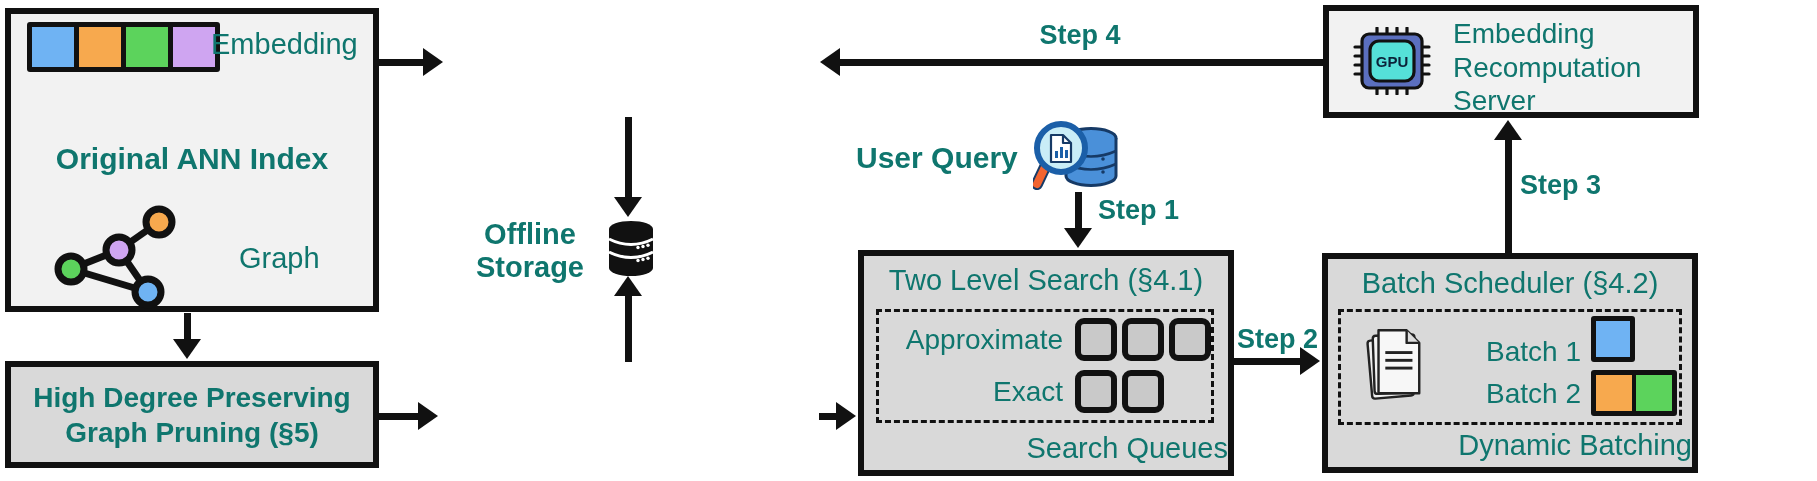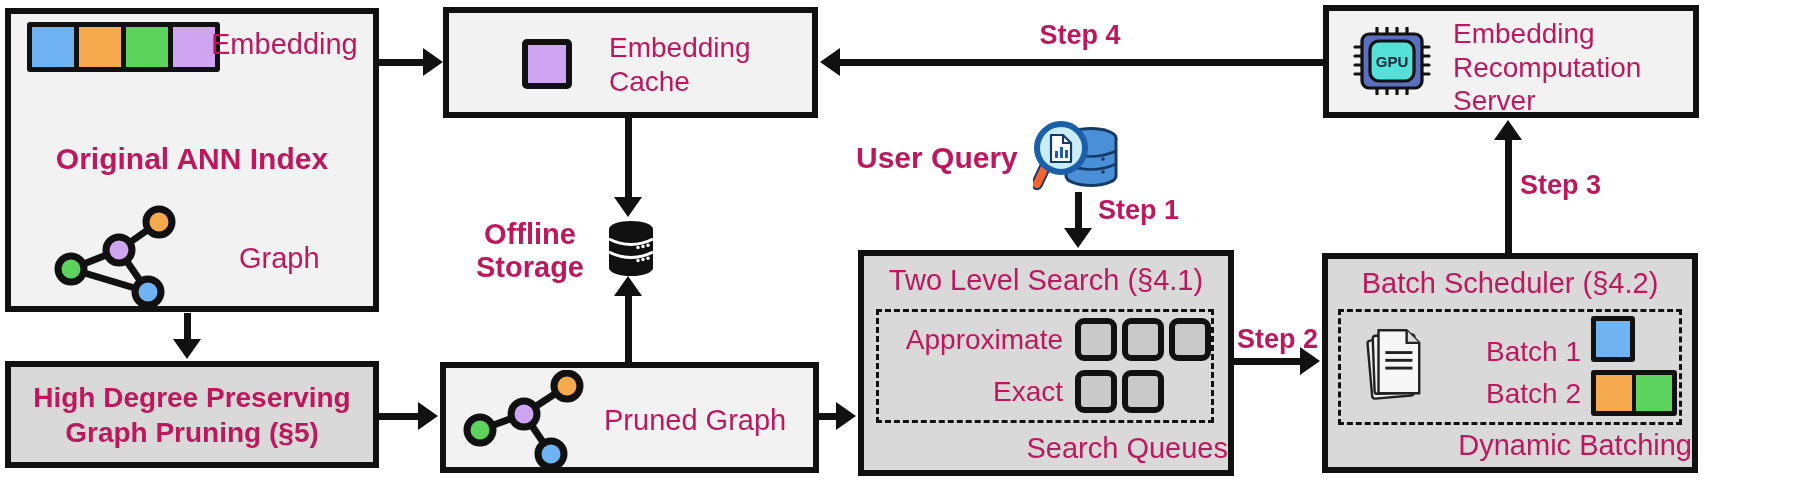--- a/index.html
+++ b/index.html
@@ -1,18 +1,18 @@
 <!DOCTYPE html>
 <html><head>
 <meta charset="utf-8">
 <style>
   html,body{margin:0;padding:0;background:#fff;}
   .canvas{
     position:relative; width:1817px; height:481px; background:#ffffff;
-    font-family:"Liberation Sans", sans-serif; color:#be185d; overflow:hidden;
+    font-family:"Liberation Sans", sans-serif; color:#0f766e; overflow:hidden;
   }
   .box{position:absolute; box-sizing:border-box; border:6px solid #111;}
   .box-light{background:#F2F2F2;}
   .box-gray{background:#D9D9D9;}
 
   
   .hline{position:absolute; height:7px; background:#111;}
   .vline{position:absolute; width:7px; background:#111;}
   .head-r{position:absolute; width:0; height:0; border-top:14px solid transparent; border-bottom:14px solid transparent; border-left:20px solid #111;}
   .head-l{position:absolute; width:0; height:0; border-top:14px solid transparent; border-bottom:14px solid transparent; border-right:20px solid #111;}
@@ -85,24 +85,20 @@
         <line x1="73" y1="48" x2="102" y2="90"></line>
       </g>
       <circle cx="113" cy="20" r="13" fill="#F7A94E" stroke="#111" stroke-width="7"></circle>
       <circle cx="73" cy="48" r="13" fill="#CFA5F1" stroke="#111" stroke-width="7"></circle>
       <circle cx="25" cy="67" r="13" fill="#5CD35C" stroke="#111" stroke-width="7"></circle>
       <circle cx="102" cy="90" r="13" fill="#6FB3F3" stroke="#111" stroke-width="7"></circle>
     </svg>
     <div class="graph-label">Graph</div>
   </div>
 
-  <div class="box box-light" style="left:443px; top:7px; width:375px; height:111px;">
-    <div class="cache-square" style="background-color: rgb(207, 165, 241);"></div>
-    <div class="cache-label">Embedding Cache</div>
-  </div>
 
   <div class="box box-light" style="left:1323px; top:5px; width:376px; height:113px;">
     <svg class="abs" style="left:24px; top:16px;" width="78" height="68" viewBox="0 0 78 68">
       <g stroke="#111" stroke-width="3.2" stroke-linecap="round">
         <path d="M24 1 v6 M34 1 v6 M44 1 v6 M54 1 v6"></path>
         <path d="M24 61 v6 M34 61 v6 M44 61 v6 M54 61 v6"></path>
         <path d="M2 20 h6 M2 29 h6 M2 38 h6 M2 47 h6"></path>
         <path d="M70 20 h6 M70 29 h6 M70 38 h6 M70 47 h6"></path>
       </g>
       <rect x="9" y="7" width="60" height="54" rx="7" fill="#5B6FBF" stroke="#111" stroke-width="3.2"></rect>
@@ -192,34 +188,20 @@
         <div style="background-color: rgb(92, 211, 92);"></div>
       </div>
     </div>
     <div class="panel-caption">Dynamic Batching</div>
   </div>
 
   <div class="box box-gray" style="left:5px; top:361px; width:374px; height:107px;">
     <div class="pruning-text">High Degree Preserving Graph Pruning (§5)</div>
   </div>
 
-  <div class="box box-light" style="left:440px; top:362px; width:379px; height:111px;">
-    <svg class="abs" style="left:12px; top:2px;" width="130" height="100" viewBox="0 0 130 100">
-      <g stroke="#111" stroke-width="7">
-        <line x1="22" y1="60" x2="66" y2="44"></line>
-        <line x1="66" y1="44" x2="109" y2="16"></line>
-        <line x1="66" y1="44" x2="93" y2="84"></line>
-      </g>
-      <circle cx="109" cy="16" r="13" fill="#F7A94E" stroke="#111" stroke-width="7"></circle>
-      <circle cx="66" cy="44" r="13" fill="#CFA5F1" stroke="#111" stroke-width="7"></circle>
-      <circle cx="22" cy="60" r="13" fill="#5CD35C" stroke="#111" stroke-width="7"></circle>
-      <circle cx="93" cy="84" r="13" fill="#6FB3F3" stroke="#111" stroke-width="7"></circle>
-    </svg>
-    <div class="pruned-label">Pruned Graph</div>
-  </div>
 
   <div>
     <div class="hline" style="left:379px; top:59px; width:46px;"></div>
     <div class="head-r" style="left:423px; top:48px;"></div>
   </div>
 
   <div>
     <div class="vline" style="left:625px; top:117px; height:82px;"></div>
     <div class="head-d" style="left:614px; top:197px;"></div>
   </div>

